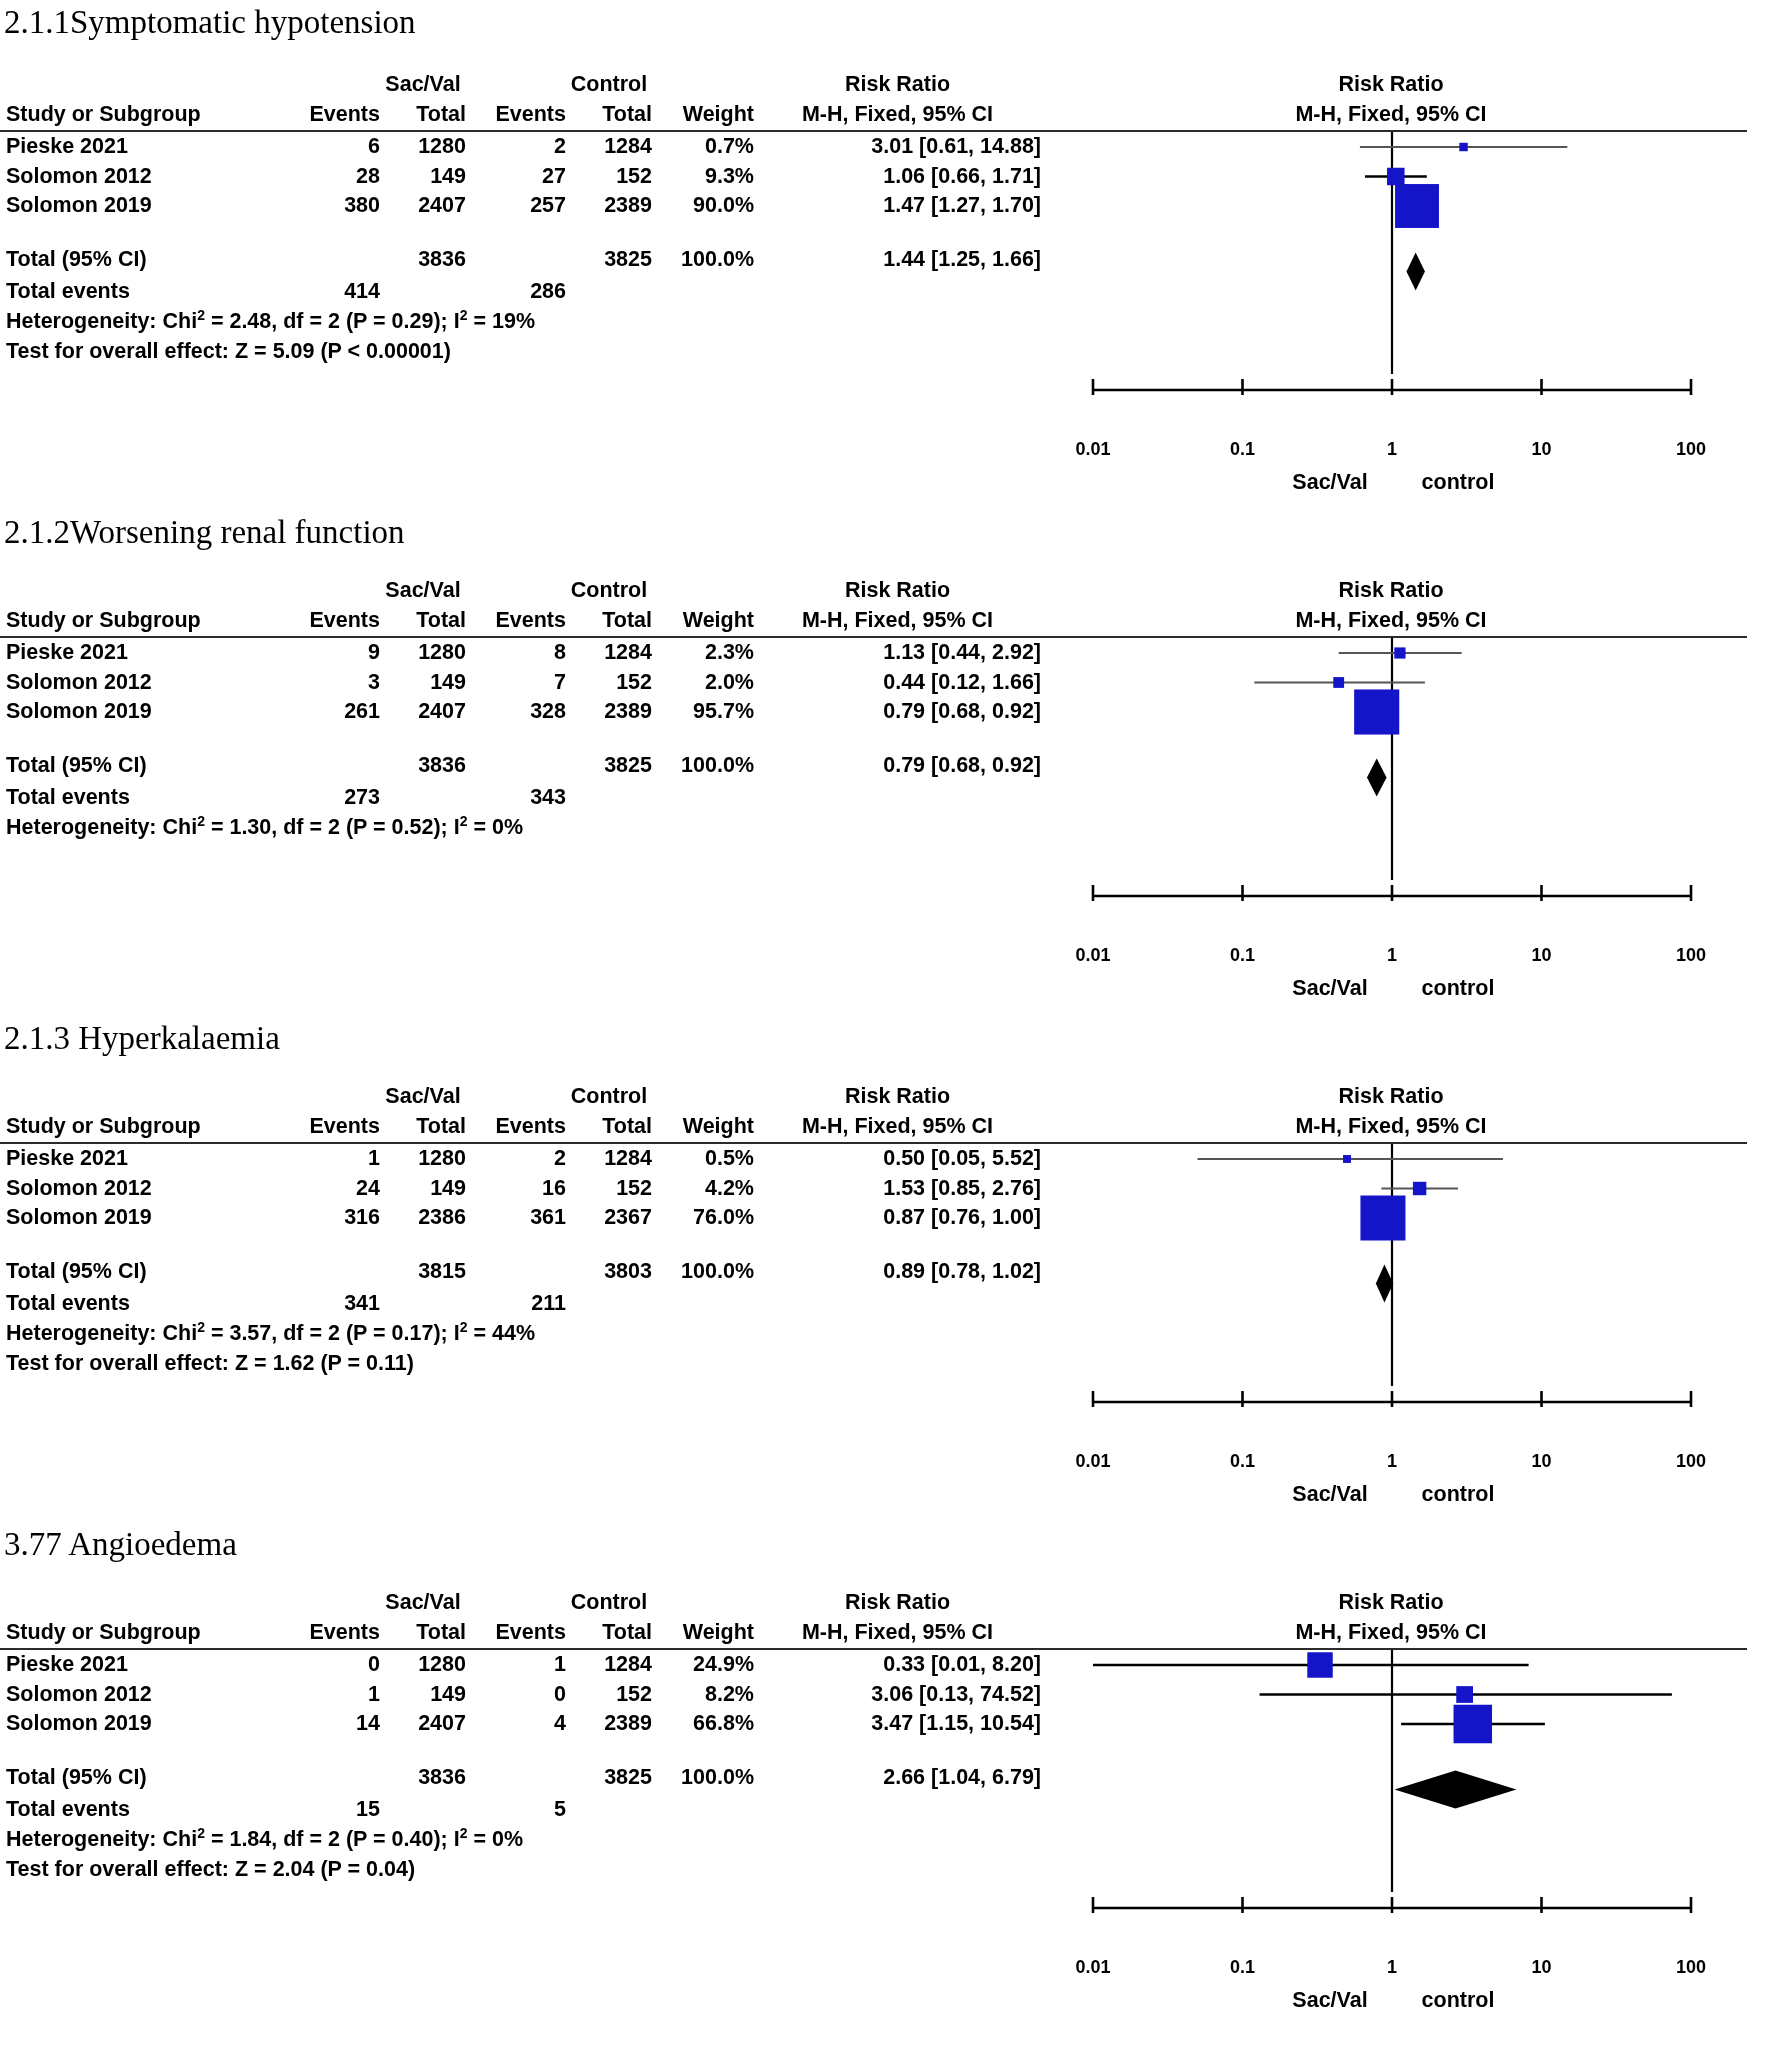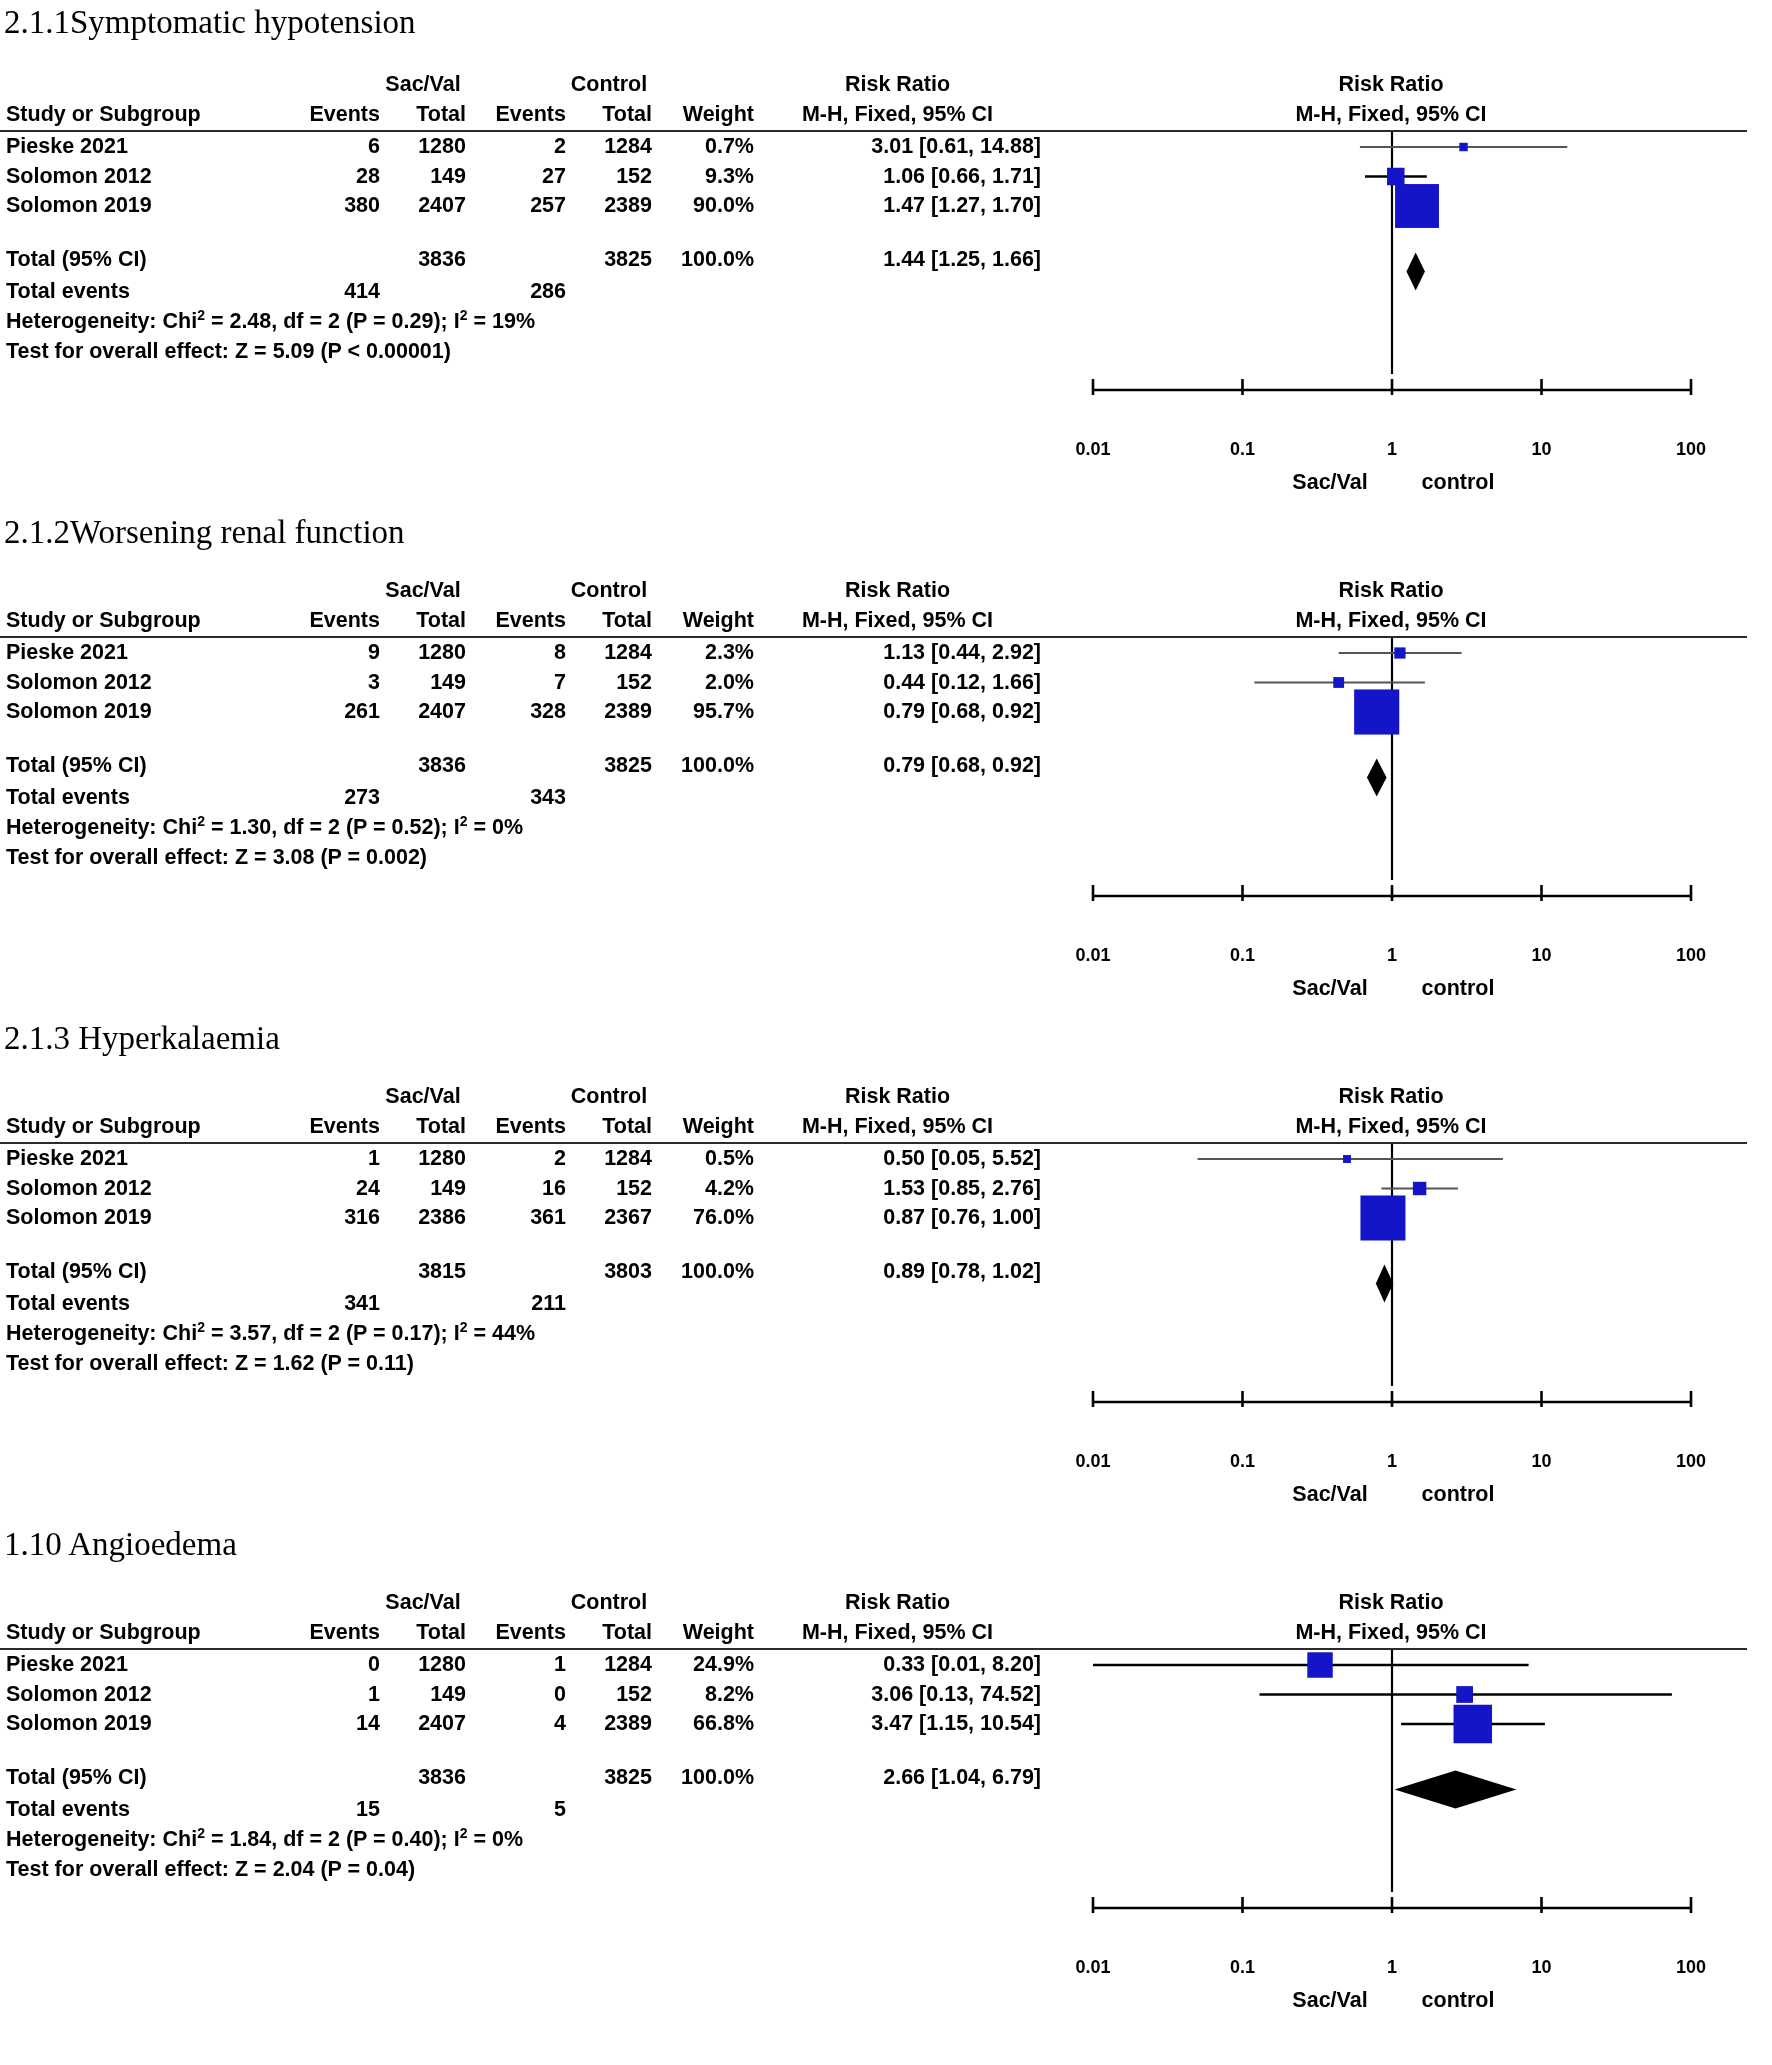--- a/index.html
+++ b/index.html
@@ -311,23 +311,20 @@
                   <td class="c-e1">273</td>
                   <td class="c-t1"></td>
                   <td class="c-e2">343</td>
                   <td class="c-t2"></td>
                   <td class="c-w"></td>
                   <td class="c-ci"></td>
                 </tr>
                 <tr class="statrow">
                   <td class="stat" colspan="7">Heterogeneity: Chi<sup>2</sup> = 1.30, df = 2 (P = 0.52); I<sup>2</sup> = 0%</td>
                 </tr>
-                <tr class="statrow">
-                  <td class="stat" colspan="7">Test for overall effect: Z = 3.08 (P = 0.002)</td>
-                </tr>
               </tbody>
             </table>
           </div>
           <div class="plotpart">
             <div class="plot">
               <div class="plot-title">Risk Ratio</div>
               <div class="plot-subtitle">M-H, Fixed, 95% CI</div>
               <div class="plot-canvas">
                 <svg width="712" height="300" viewBox="0 0 712 300">
                   <line x1="357" y1="0" x2="357" y2="242" stroke="#000000" stroke-width="2.2"></line>
@@ -467,21 +464,21 @@
                 <span style="left:357px">1</span>
                 <span style="left:506.5px">10</span>
                 <span style="left:656px">100</span>
               </div>
               <div class="axis-foot"><span style="left:295px">Sac/Val</span><span style="left:423px">control</span></div>
             </div>
           </div>
         </div>
       </div>
       <div class="blk">
-        <div class="section-heading" style="padding:18px 0 0 4px;">1.10 Angioedema</div>
+        <div class="section-heading" style="padding:18px 0 0 4px;">3.77 Angioedema</div>
         <div class="forest" style="margin-top:26px;">
           <div class="tablepart">
             <table class="rm">
               <tbody>
                 <tr class="grouphead">
                   <td class="c-study"></td>
                   <td class="c-e1" colspan="0"></td>
                   <td class="c-t1">Sac/Val</td>
                   <td class="c-e2"></td>
                   <td class="c-t2">Control</td>

